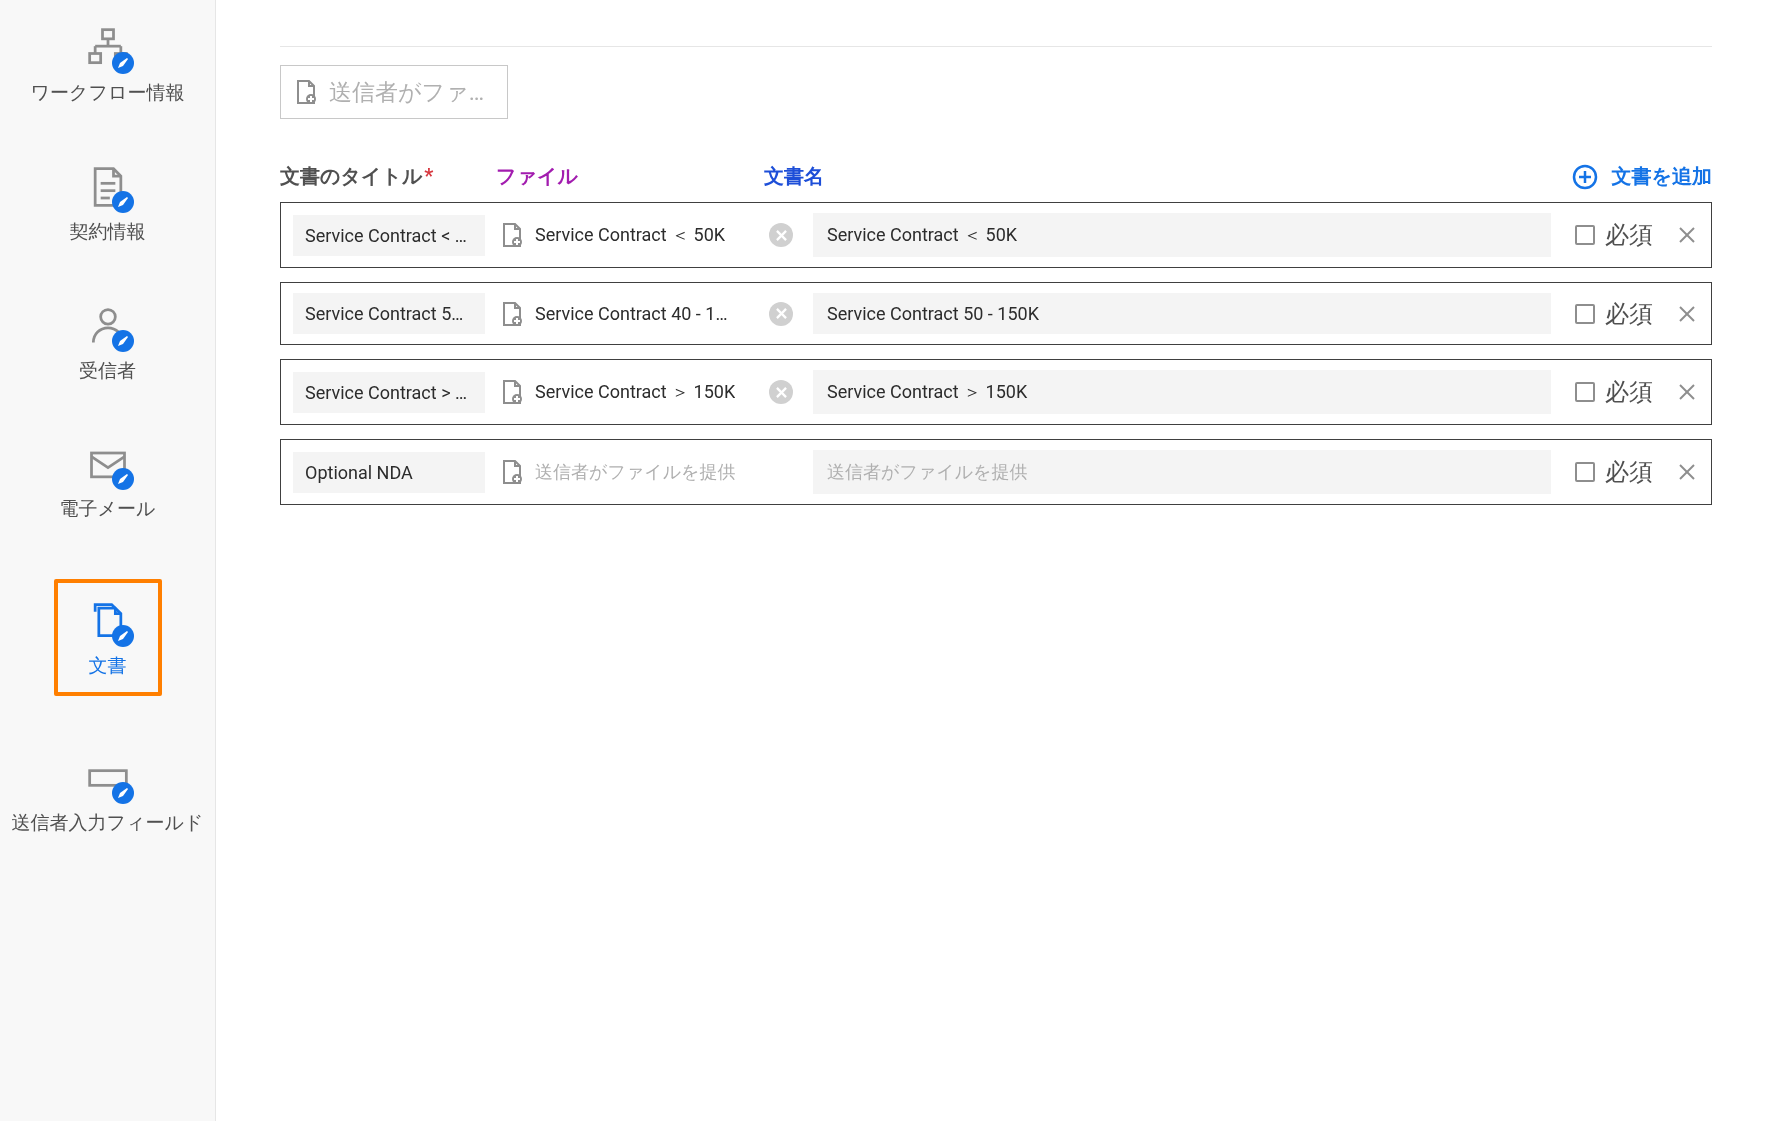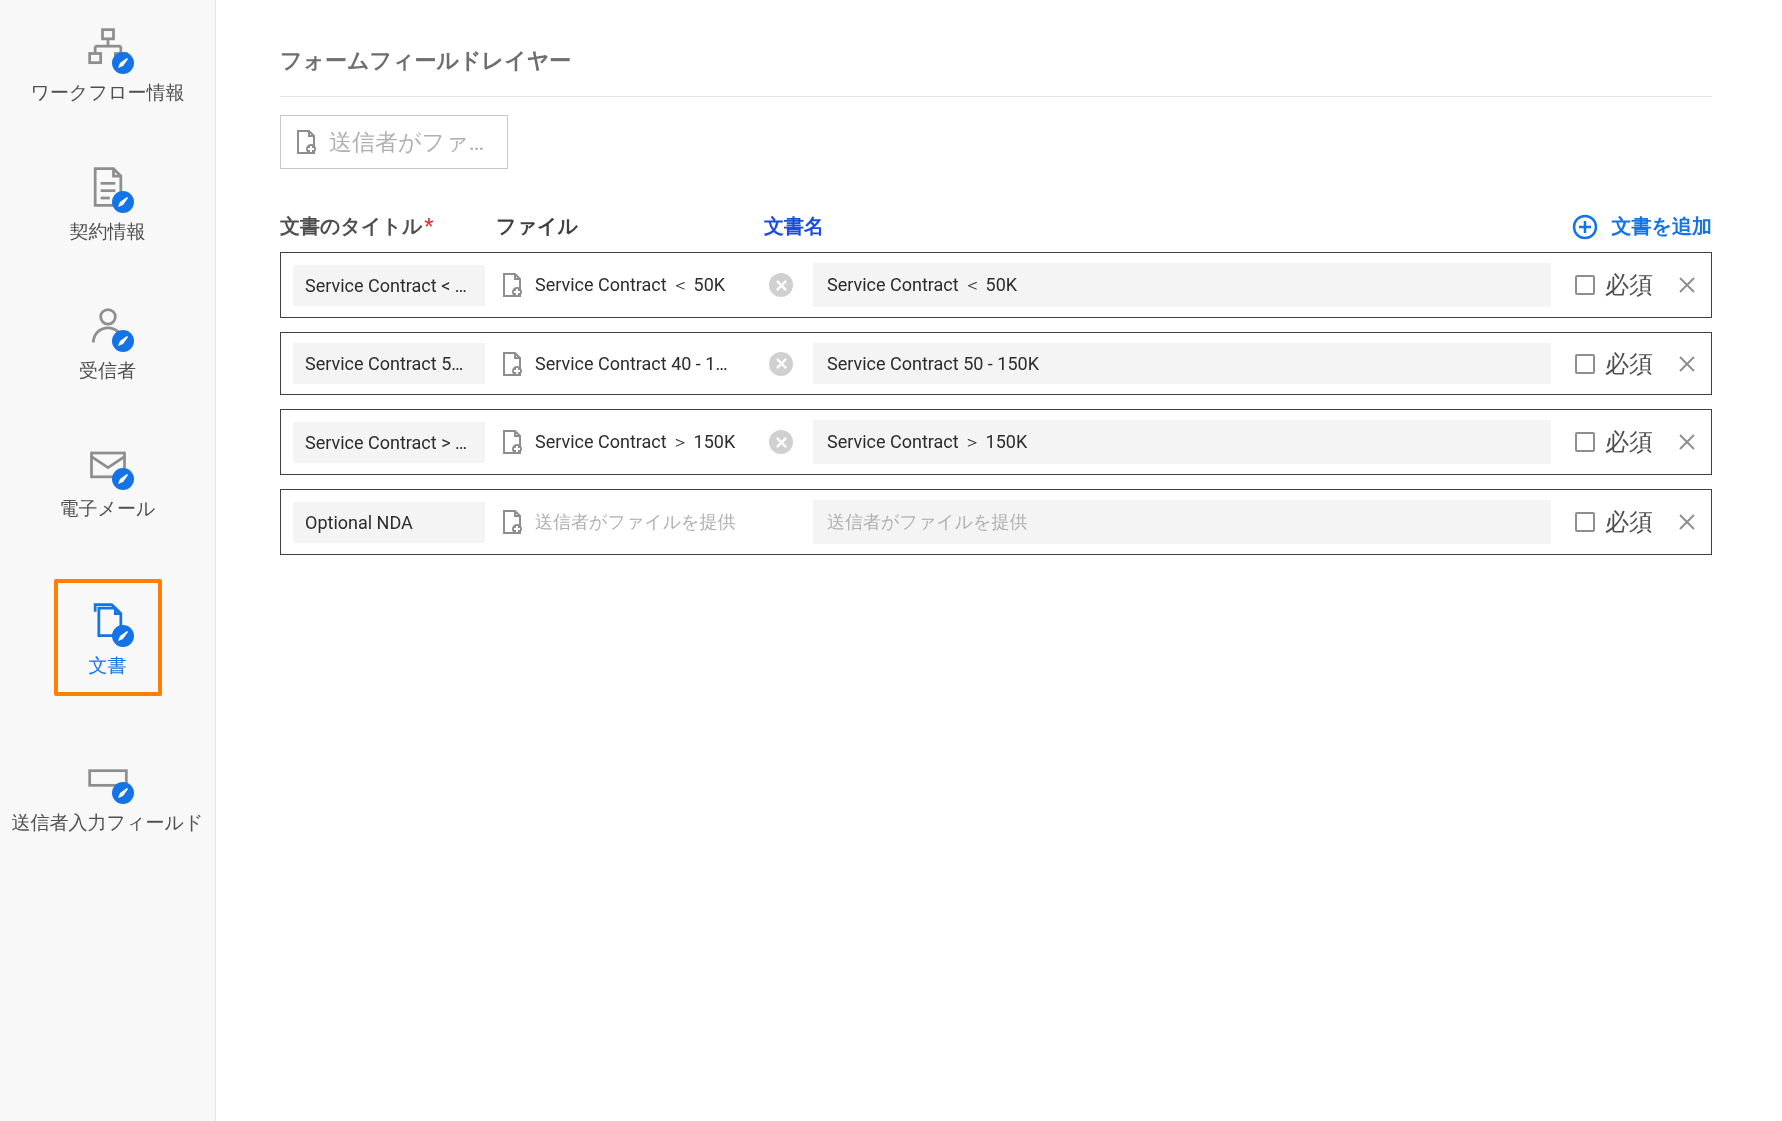--- a/index.html
+++ b/index.html
@@ -17,21 +17,21 @@
 .side-icon .pen svg { width: 12px; height: 12px; fill: #fff; }
 .main { flex: 1; padding: 46px 70px 40px 64px; }
 .section-title { font-size: 22px; font-weight: 600; color: #6e6e6e; margin-bottom: 20px; }
 .divider { height: 1px; background: #e6e6e6; margin-bottom: 18px; }
 .field-layer-box { width: 228px; height: 54px; border: 1px solid #c8c8c8; background: #fff; display: flex; align-items: center; gap: 10px; padding: 0 12px; margin-bottom: 44px; }
 .file-icon { width: 26px; height: 26px; flex-shrink: 0; }
 .file-icon svg { width: 26px; height: 26px; }
 .placeholder-text { color: #b0b0b0; font-size: 23px; white-space: nowrap; overflow: hidden; text-overflow: ellipsis; }
 .headers { display: flex; align-items: center; margin-bottom: 12px; }
 .col-title { width: 216px; font-weight: 600; color: #505050; font-size: 20px; }
-.col-file { width: 268px; font-weight: 600; color: #404040; font-size: 20px; }
+.col-file { width: 268px; font-weight: 600; color: #a21caf; font-size: 20px; }
 .col-name { flex: 1; font-weight: 600; color: #1d4ed8; font-size: 20px; }
 .add-btn { display: flex; align-items: center; gap: 14px; color: #1473e6; font-weight: 600; font-size: 20px; cursor: pointer; }
 .add-btn svg { width: 26px; height: 26px; stroke: #1473e6; }
 .req-ast { color: #d7373f; font-weight: 700; margin-left: 2px; }
 .rows { display: flex; flex-direction: column; gap: 14px; }
 .row { border: 1px solid #404040; background: #fff; display: flex; align-items: center; padding: 10px 12px; gap: 14px; }
 .cell-title { width: 192px; background: #f4f4f4; border: 0; padding: 10px 12px; font-size: 18px; color: #2c2c2c; white-space: nowrap; overflow: hidden; text-overflow: ellipsis; }
 .cell-file { width: 256px; display: flex; align-items: center; gap: 10px; font-size: 18px; color: #2c2c2c; overflow: hidden; }
 .cell-file.ph { color: #b0b0b0; }
 .cell-file .file-label { white-space: nowrap; overflow: hidden; text-overflow: ellipsis; }
@@ -146,21 +146,20 @@
               <path d="M1 11l2-5 7-5 1 1-5 7-5 2z"></path>
             </svg>
           </span>
       </div>
       <div class="side-label">送信者入力フィールド</div>
     </div>
 
   </div>
 
   <div class="main">
-    <div class="section-title">フォームフィールドレイヤー</div>
     <div class="divider"></div>
 
     <div class="field-layer-box">
       <span class="file-icon">
         <svg viewBox="0 0 26 26" fill="none" stroke="#8e8e8e" stroke-width="2">
           <path d="M5 2h11l5 5v17H5z"></path>
             <path d="M16 2v5h5"></path>
           <circle cx="18" cy="20" r="5" fill="#8e8e8e" stroke="none"></circle>
           <line x1="18" y1="17" x2="18" y2="23" stroke="#fff"></line>
             <line x1="15" y1="20" x2="21" y2="20" stroke="#fff"></line>

